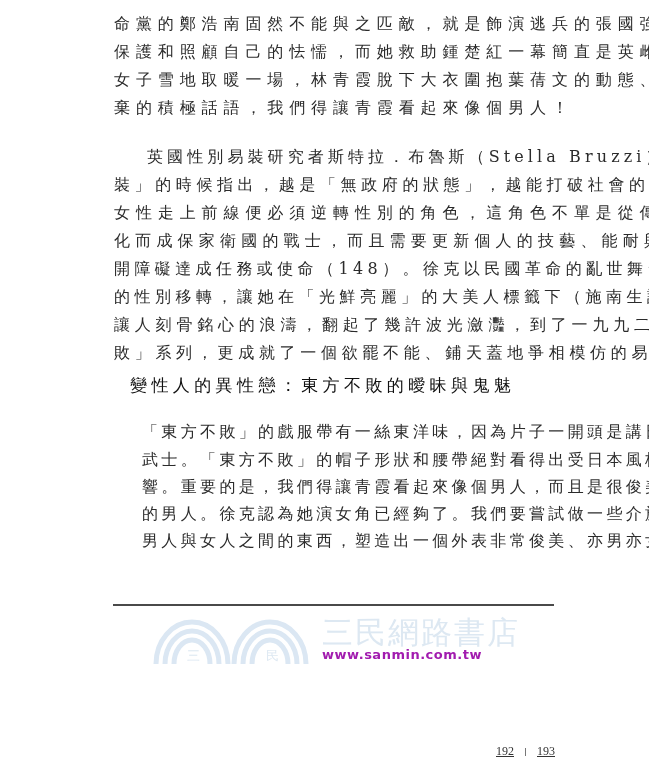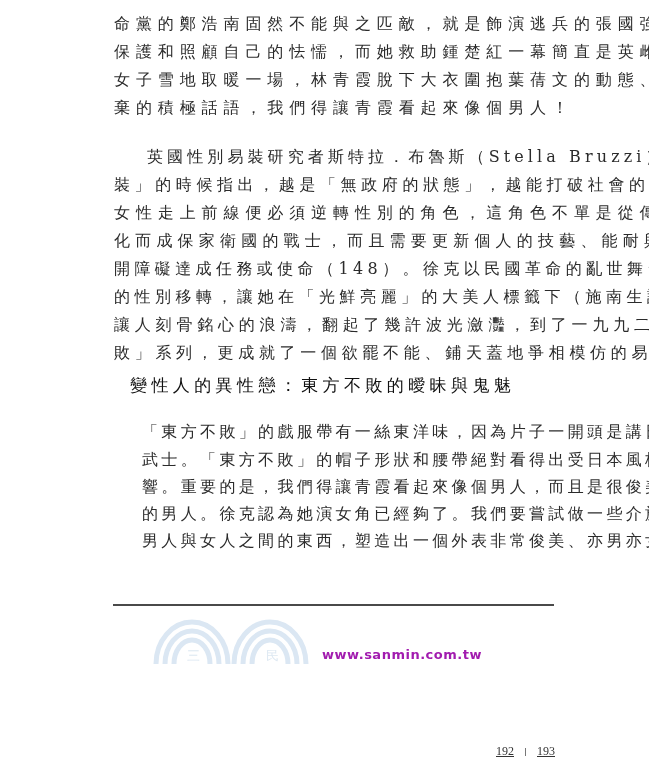--- a/index.html
+++ b/index.html
@@ -61,18 +61,19 @@
       <path d="M6 54 A36 42 0 0 1 78 54"></path>
       <path d="M15 54 A27 33 0 0 1 69 54"></path>
       <path d="M24 54 A18 24 0 0 1 60 54"></path>
       <path d="M84 54 A36 42 0 0 1 156 54"></path>
       <path d="M93 54 A27 33 0 0 1 147 54"></path>
       <path d="M102 54 A18 24 0 0 1 138 54"></path>
     </g>
   </svg>
   <span class="wm-char" style="left:37px">三</span>
   <span class="wm-char" style="left:116px">民</span>
+  <div class="wm-title">三民網路書店</div>
   <div class="wm-url">www.sanmin.com.tw</div>
 </div>
 
 <div class="page-nums">
   <span>192</span><span class="sep"></span><span>193</span>
 </div>
 
 </body></html>

